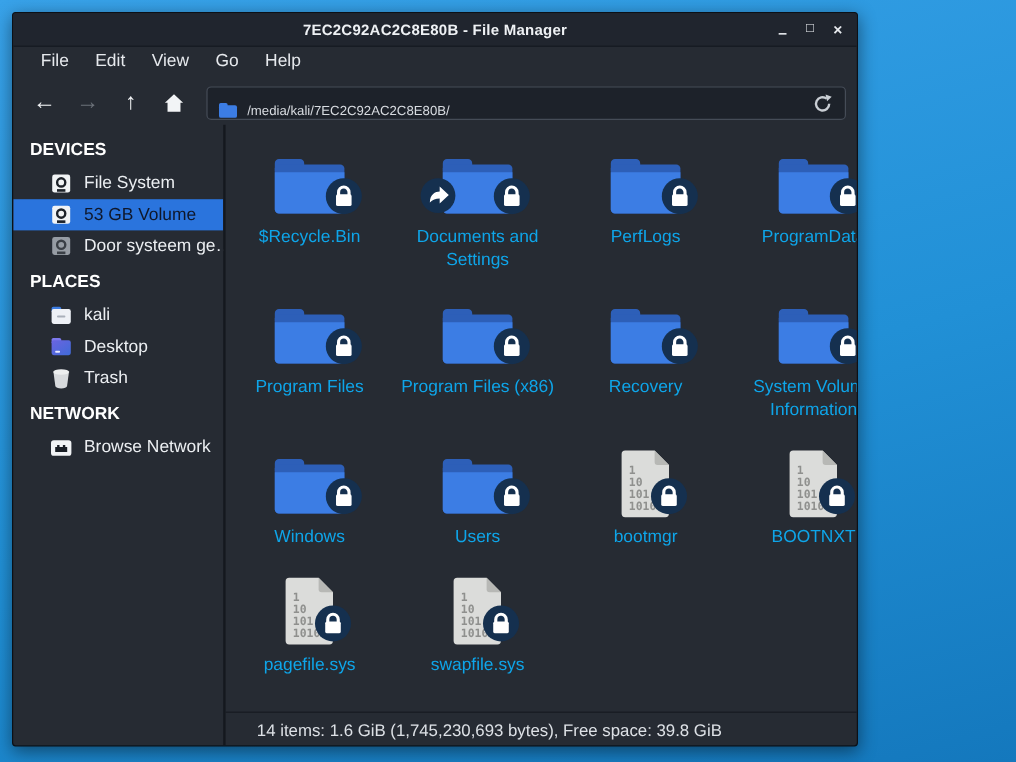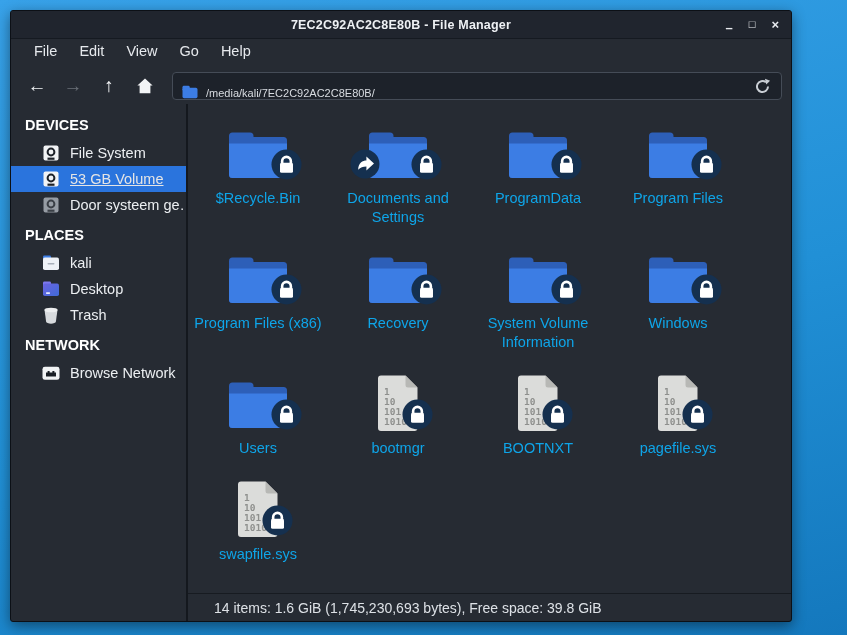--- a/index.html
+++ b/index.html
@@ -3,21 +3,21 @@
 <meta charset="utf-8">
 <style>
   * { margin:0; padding:0; box-sizing:border-box; }
   html,body { width:847px; height:635px; overflow:hidden; }
   body {
     font-family:"Liberation Sans","DejaVu Sans",sans-serif;
     background:linear-gradient(165deg, var(--desktop-top,#38a2e9) 0%, #2190d6 55%, var(--desktop-bottom,#1478bd) 100%);
     position:relative;
   }
   .window {
-    position:absolute; left:10px; top:10px; width:782px; height:612px;
+    position:absolute; left:10px; top:10px; width:705px; height:612px;
     background:var(--window-chrome,#262b33);
     border:1px solid #0c1016; border-radius:3px;
     box-shadow:0 4px 14px rgba(0,0,0,.45);
     display:flex; flex-direction:column; overflow:hidden;
   }
   
   .titlebar {
     height:28px; flex:0 0 28px; background:var(--titlebar,#20252e);
     border-bottom:1px solid #151a21;
     display:flex; align-items:center; position:relative;
@@ -42,21 +42,21 @@
     color:#d8dce1; font-size:11px;
   }
   .path-text { flex:1; white-space:nowrap; overflow:hidden; }
   .refresh-btn { width:26px; height:24px; display:flex; align-items:center; justify-content:center; border-radius:3px; }
   
   .main { flex:1; display:flex; min-height:0; }
   .sidebar { width:177px; flex:0 0 177px; border-right:2px solid #14181e; padding-top:4px; overflow:hidden; }
   .side-header { color:#ffffff; font-weight:bold; font-size:14.5px; padding:9px 9px 7px 14px; }
   .side-item { height:26px; display:flex; align-items:center; gap:9px; padding-left:30px;
                color:#eceff2; font-size:14.5px; white-space:nowrap; overflow:hidden; }
-  .side-item.selected { background:var(--selection-blue,#2a74dd); color:#e5e5e5;text-decoration:underline; }
+  .side-item.selected { background:var(--selection-blue,#2a74dd); color:#0f172a; }
   .side-item .icn { flex:0 0 20px; height:20px; display:flex; align-items:center; justify-content:center; }
   
   .content { flex:1; display:flex; flex-direction:column; min-width:0; }
   .files { flex:1; display:grid; grid-template-columns:repeat(4,140px); align-content:start; padding-top:8px; overflow:hidden; }
   .file { display:flex; flex-direction:column; align-items:center; padding:12px 4px 10px; }
   .icon-wrap { position:relative; margin-bottom:7px; height:58px; display:flex; align-items:flex-end; }
   .icon-wrap.folder { width:64px; }
   .icon-wrap.binary { width:46px; }
   .emblem { position:absolute; }
   .emblem.lock { right:-12px; bottom:-2px; }
@@ -239,20 +239,36 @@
     <rect x="3" y="7" width="58" height="41" rx="3.5" fill="var(--folder-back)"></rect>
     <path d="M3 13.5 h58 v31 a3.5 3.5 0 0 1 -3.5 3.5 h-51 a3.5 3.5 0 0 1 -3.5 -3.5 z" fill="var(--folder-body)"></path>
               </svg>
               <span class="emblem lock">
       <svg width="31" height="31" viewBox="0 0 32 32">
         <circle cx="16" cy="16" r="15.5" fill="var(--emblem-bg)"></circle>
         <path d="M11.5 15.5 v-2.9 a4.5 4.5 0 0 1 9 0 v2.9" fill="none" stroke="#fff" stroke-width="2.7"></path>
         <rect x="9.3" y="14.3" width="13.4" height="10.2" rx="1.6" fill="#fff"></rect>
                 </svg></span>
             </div>
+            <div class="file-label">PerfLogs</div>
+          </div>
+          <div class="file">
+            <div class="icon-wrap folder">
+              <svg width="64" height="52" viewBox="0 0 64 52">
+    <path d="M3 13 v-7 a3.5 3.5 0 0 1 3.5 -3.5 h17.5 a3.5 3.5 0 0 1 3.5 3.5 v7 z" fill="var(--folder-back)"></path>
+    <rect x="3" y="7" width="58" height="41" rx="3.5" fill="var(--folder-back)"></rect>
+    <path d="M3 13.5 h58 v31 a3.5 3.5 0 0 1 -3.5 3.5 h-51 a3.5 3.5 0 0 1 -3.5 -3.5 z" fill="var(--folder-body)"></path>
+              </svg>
+              <span class="emblem lock">
+      <svg width="31" height="31" viewBox="0 0 32 32">
+        <circle cx="16" cy="16" r="15.5" fill="var(--emblem-bg)"></circle>
+        <path d="M11.5 15.5 v-2.9 a4.5 4.5 0 0 1 9 0 v2.9" fill="none" stroke="#fff" stroke-width="2.7"></path>
+        <rect x="9.3" y="14.3" width="13.4" height="10.2" rx="1.6" fill="#fff"></rect>
+                </svg></span>
+            </div>
             <div class="file-label">ProgramData</div>
           </div>
           <div class="file">
             <div class="icon-wrap folder">
               <svg width="64" height="52" viewBox="0 0 64 52">
     <path d="M3 13 v-7 a3.5 3.5 0 0 1 3.5 -3.5 h17.5 a3.5 3.5 0 0 1 3.5 3.5 v7 z" fill="var(--folder-back)"></path>
     <rect x="3" y="7" width="58" height="41" rx="3.5" fill="var(--folder-back)"></rect>
     <path d="M3 13.5 h58 v31 a3.5 3.5 0 0 1 -3.5 3.5 h-51 a3.5 3.5 0 0 1 -3.5 -3.5 z" fill="var(--folder-body)"></path>
               </svg>
               <span class="emblem lock">

